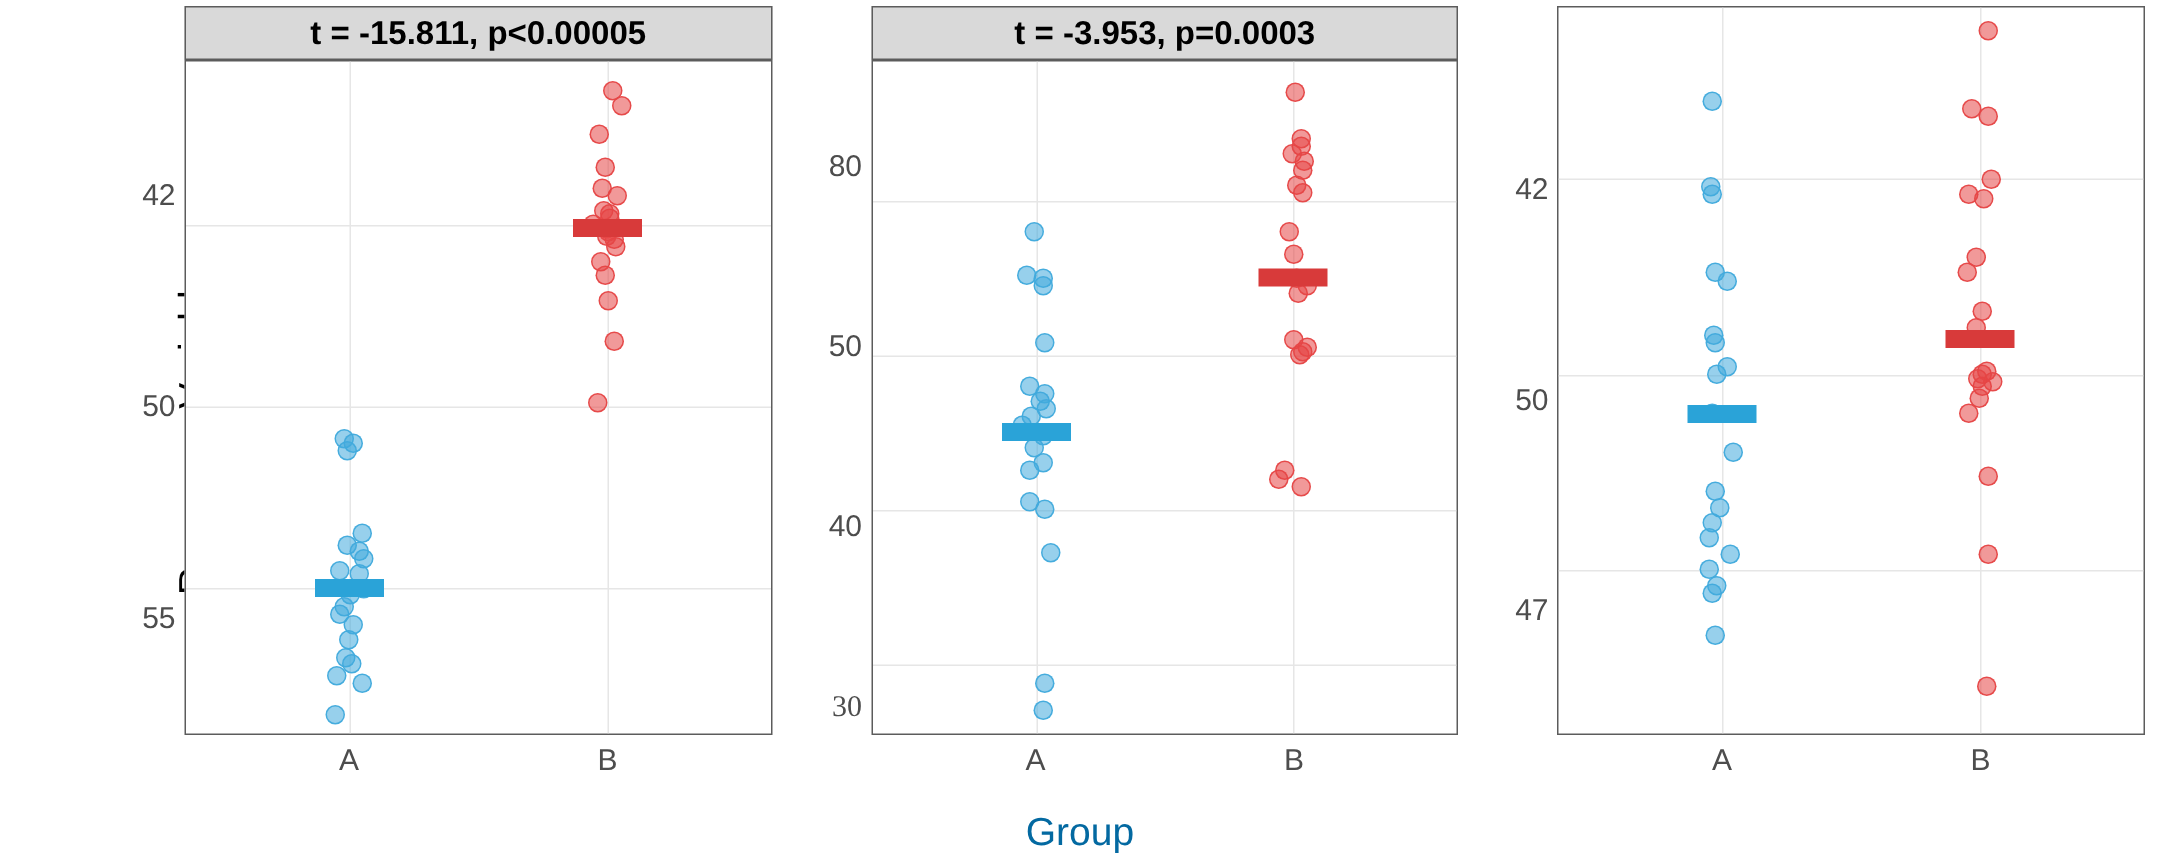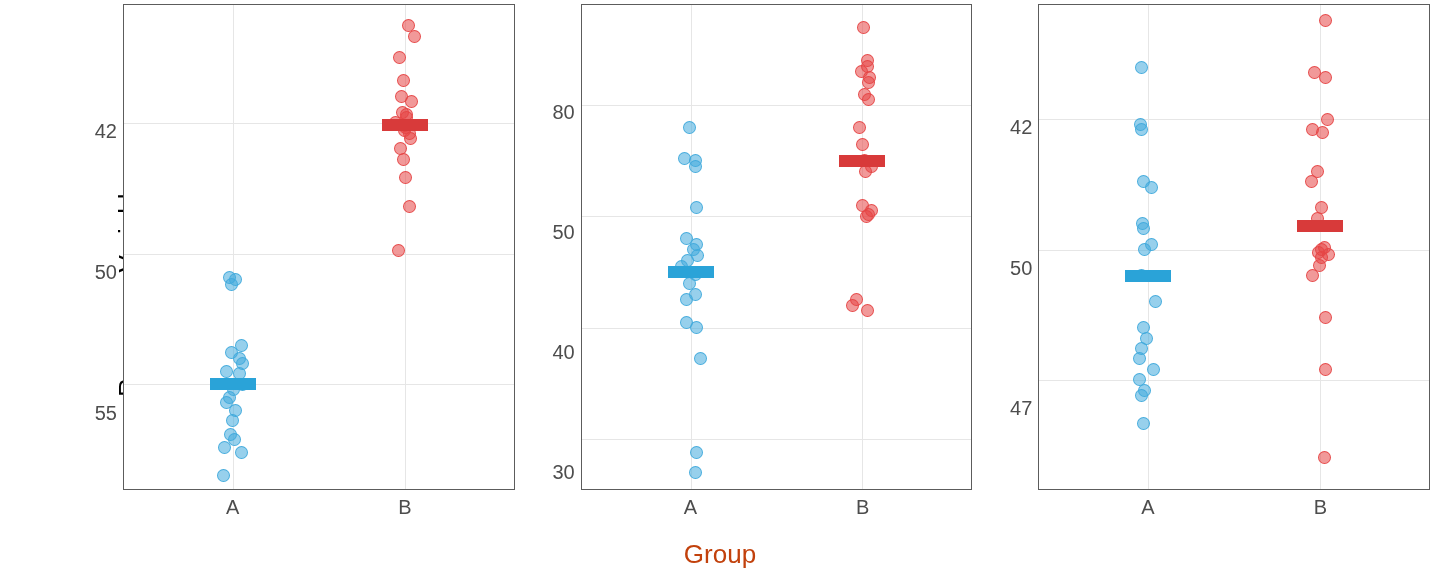--- a/index.html
+++ b/index.html
@@ -27,21 +27,21 @@
     font-size: 26px;
     color: #000;
     white-space: nowrap;
   }
   .xlabel {
     position: absolute;
     left: 0; right: 0;
     bottom: 6px;
     text-align: center;
     font-size: 26px;
-    color: #c2410c;
+    color: #0369a1;
   }
   .panels {
     position: absolute;
     left: 75px;
     top: 4px;
     right: 10px;
     bottom: 50px;
     display: flex;
     gap: 18px;
   }
@@ -132,20 +132,21 @@
   <div class="ylabel">Response Variable</div>
   <div class="xlabel">Group</div>
   <div class="panels" id="panels">
       <div class="panel-wrap">
         <div class="y-ticks">
           <div class="y-tick" style="bottom: 21.6216%;">55</div>
           <div class="y-tick" style="bottom: 48.6486%;">50</div>
           <div class="y-tick" style="bottom: 75.6757%;">42</div>
         </div>
         <div class="panel-col">
+          <div class="strip">t = -15.811, p&lt;0.00005</div>
           <div class="plot">
             <div class="grid-h" style="top: 78.3784%;"></div>
             <div class="grid-h" style="top: 51.3514%;"></div>
             <div class="grid-h" style="top: 24.3243%;"></div>
             <div class="grid-v" style="left: 28%;"></div>
             <div class="grid-v" style="left: 72%;"></div>
             <div class="pt a" style="left: 25.5%; top: 97.2973%;"></div>
             <div class="pt a" style="left: 30.1085%; top: 92.4324%;"></div>
             <div class="pt a" style="left: 25.7861%; top: 91.3514%;"></div>
             <div class="pt a" style="left: 28.2911%; top: 89.7297%;"></div>
@@ -189,26 +190,27 @@
             <div class="crossbar b" style="left: 72%; top: 24.8649%;"></div>
           </div>
           <div class="x-ticks">
             <div class="x-tick" style="left: 28%;">A</div>
             <div class="x-tick" style="left: 72%;">B</div>
           </div>
         </div>
       </div>
       <div class="panel-wrap">
         <div class="y-ticks">
-          <div class="y-tick" style="bottom: 10.3448%;">30</div>
+          <div class="y-tick" style="bottom: 10.3448%; font-family: Liberation Serif, serif;">30</div>
           <div class="y-tick" style="bottom: 33.3333%;">40</div>
           <div class="y-tick" style="bottom: 56.3218%;">50</div>
           <div class="y-tick" style="bottom: 79.3103%;">80</div>
         </div>
         <div class="panel-col">
+          <div class="strip">t = -3.953, p=0.0003</div>
           <div class="plot">
             <div class="grid-h" style="top: 89.6552%;"></div>
             <div class="grid-h" style="top: 66.6667%;"></div>
             <div class="grid-h" style="top: 43.6782%;"></div>
             <div class="grid-h" style="top: 20.6897%;"></div>
             <div class="grid-v" style="left: 28%;"></div>
             <div class="grid-v" style="left: 72%;"></div>
             <div class="pt a" style="left: 29.1464%; top: 96.5517%;"></div>
             <div class="pt a" style="left: 29.3639%; top: 92.4138%;"></div>
             <div class="pt a" style="left: 30.4818%; top: 73.1034%;"></div>

